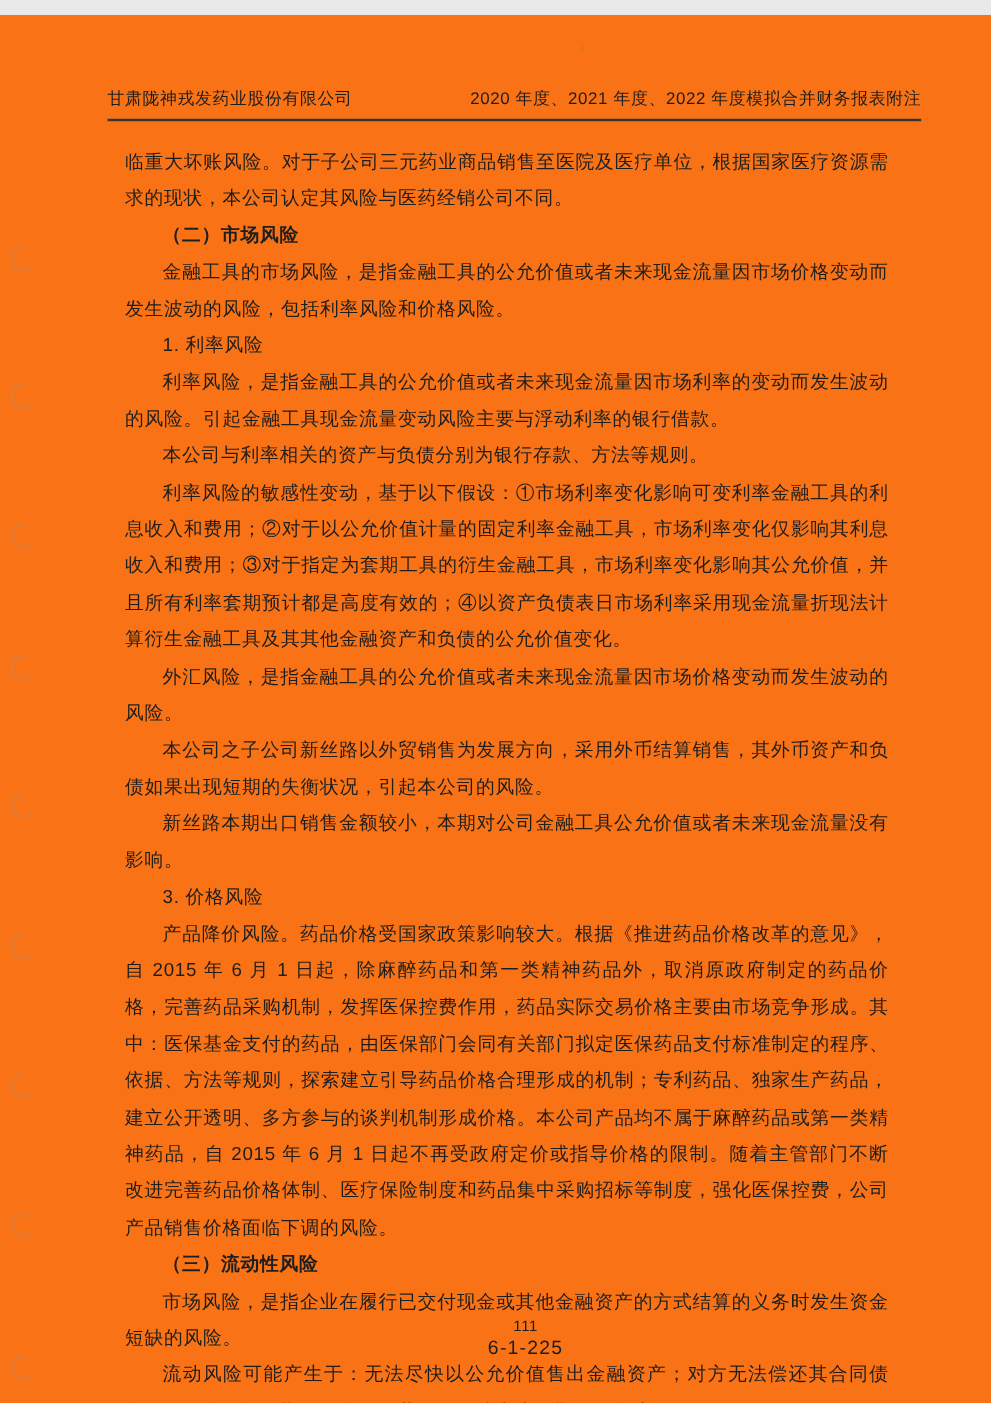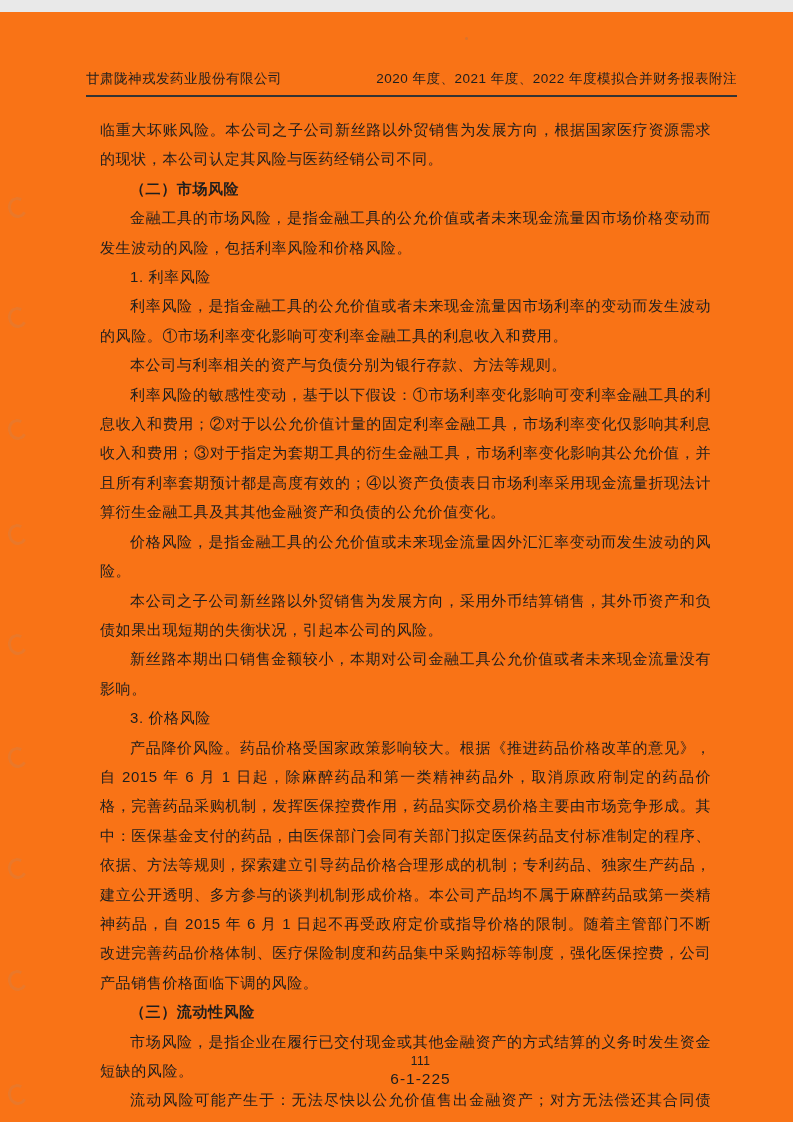--- a/index.html
+++ b/index.html
@@ -109,28 +109,28 @@
   <div class="ring" style="top:958px"></div>
   <div class="ring" style="top:1072px"></div>
   <div class="speck" style="left:465px; top:25px"></div>
 
   <div class="header">
     <span>甘肃陇神戎发药业股份有限公司</span>
     <span>2020 年度、2021 年度、2022 年度模拟合并财务报表附注</span>
   </div>
 
   <div class="content">
-      <p class="para continuation">临重大坏账风险。本公司之子公司新丝路以外贸销售为发展方向，根据国家医疗资源需求的现状，本公司认定其风险与医药经销公司不同。</p>
+      <p class="para continuation">临重大坏账风险。对于子公司三元药业商品销售至医院及医疗单位，根据国家医疗资源需求的现状，本公司认定其风险与医药经销公司不同。</p>
       <p class="para heading">（二）市场风险</p>
       <p class="para normal">金融工具的市场风险，是指金融工具的公允价值或者未来现金流量因市场价格变动而发生波动的风险，包括利率风险和价格风险。</p>
       <p class="para subheading">1. 利率风险</p>
-      <p class="para normal">利率风险，是指金融工具的公允价值或者未来现金流量因市场利率的变动而发生波动的风险。①市场利率变化影响可变利率金融工具的利息收入和费用。</p>
+      <p class="para normal">利率风险，是指金融工具的公允价值或者未来现金流量因市场利率的变动而发生波动的风险。引起金融工具现金流量变动风险主要与浮动利率的银行借款。</p>
       <p class="para normal">本公司与利率相关的资产与负债分别为银行存款、方法等规则。</p>
       <p class="para normal">利率风险的敏感性变动，基于以下假设：①市场利率变化影响可变利率金融工具的利息收入和费用；②对于以公允价值计量的固定利率金融工具，市场利率变化仅影响其利息收入和费用；③对于指定为套期工具的衍生金融工具，市场利率变化影响其公允价值，并且所有利率套期预计都是高度有效的；④以资产负债表日市场利率采用现金流量折现法计算衍生金融工具及其其他金融资产和负债的公允价值变化。</p>
-      <p class="para normal">价格风险，是指金融工具的公允价值或未来现金流量因外汇汇率变动而发生波动的风险。</p>
+      <p class="para normal">外汇风险，是指金融工具的公允价值或者未来现金流量因市场价格变动而发生波动的风险。</p>
       <p class="para normal">本公司之子公司新丝路以外贸销售为发展方向，采用外币结算销售，其外币资产和负债如果出现短期的失衡状况，引起本公司的风险。</p>
       <p class="para normal">新丝路本期出口销售金额较小，本期对公司金融工具公允价值或者未来现金流量没有影响。</p>
       <p class="para subheading">3. 价格风险</p>
       <p class="para normal">产品降价风险。药品价格受国家政策影响较大。根据《推进药品价格改革的意见》，自 2015 年 6 月 1 日起，除麻醉药品和第一类精神药品外，取消原政府制定的药品价格，完善药品采购机制，发挥医保控费作用，药品实际交易价格主要由市场竞争形成。其中：医保基金支付的药品，由医保部门会同有关部门拟定医保药品支付标准制定的程序、依据、方法等规则，探索建立引导药品价格合理形成的机制；专利药品、独家生产药品，建立公开透明、多方参与的谈判机制形成价格。本公司产品均不属于麻醉药品或第一类精神药品，自 2015 年 6 月 1 日起不再受政府定价或指导价格的限制。随着主管部门不断改进完善药品价格体制、医疗保险制度和药品集中采购招标等制度，强化医保控费，公司产品销售价格面临下调的风险。</p>
       <p class="para heading">（三）流动性风险</p>
       <p class="para normal">市场风险，是指企业在履行已交付现金或其他金融资产的方式结算的义务时发生资金短缺的风险。</p>
       <p class="para normal">流动风险可能产生于：无法尽快以公允价值售出金融资产；对方无法偿还其合同债务；需提前偿还到期的债务；经营活动无法产生预期的现金流量。</p>
     </div>
 
   <div class="footer">

